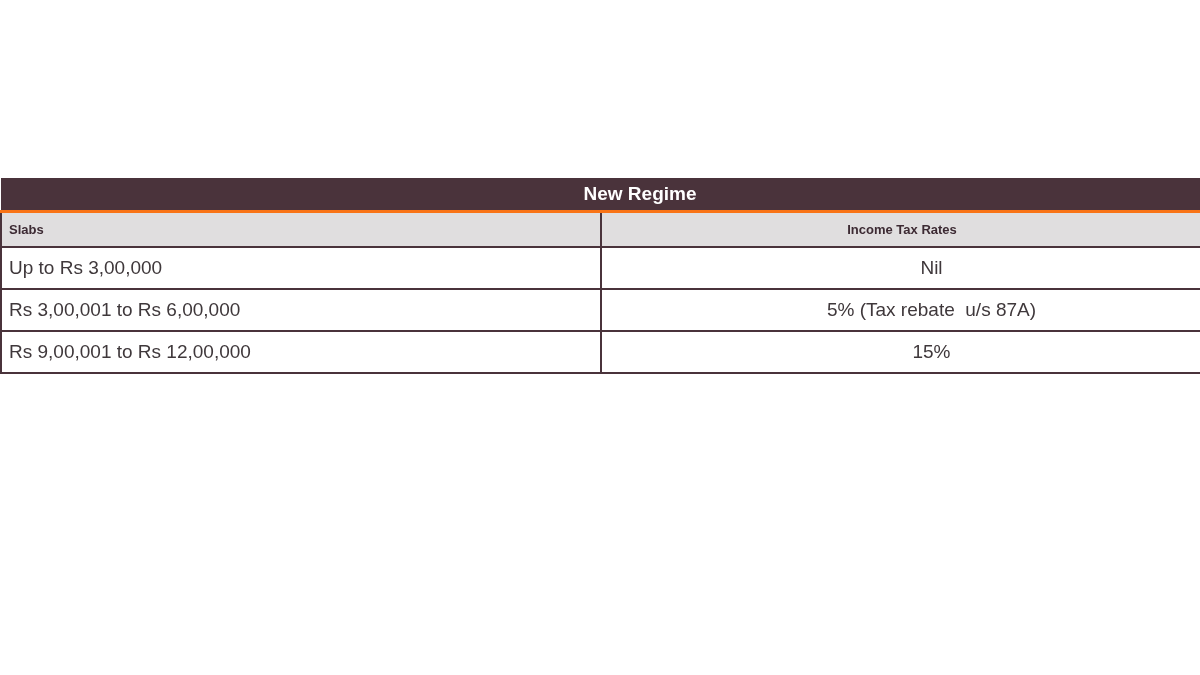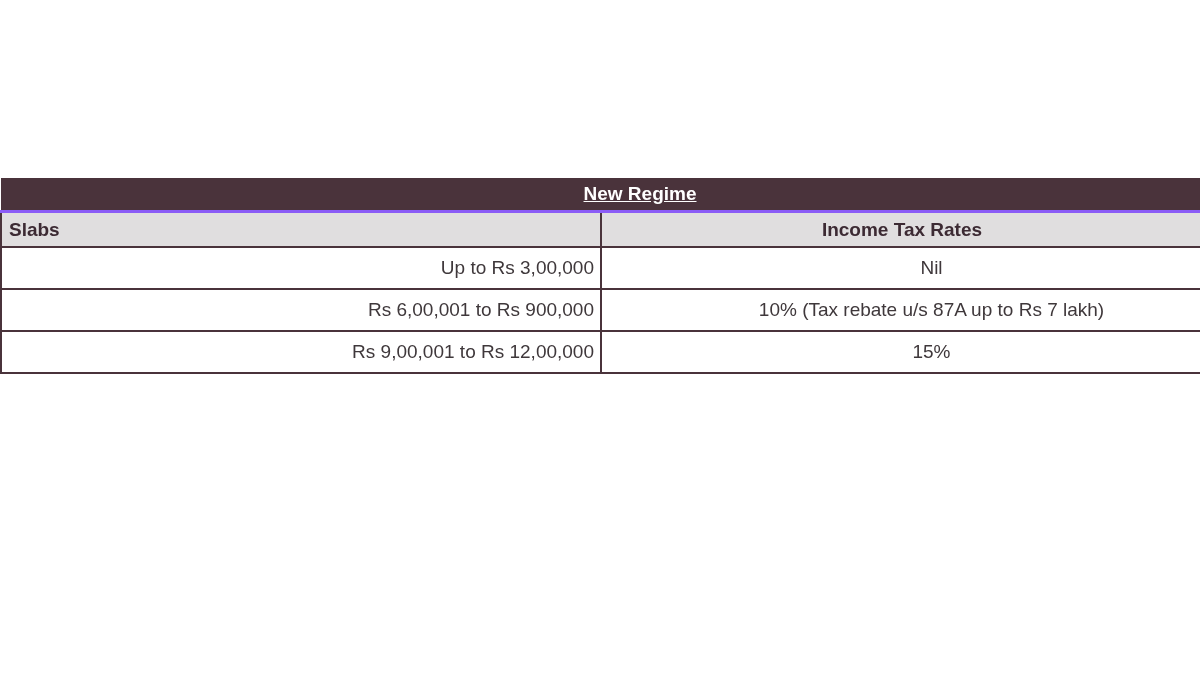--- a/index.html
+++ b/index.html
@@ -29,45 +29,44 @@
   col.col-right { width: 600px; }
 
   .title-row th {
     background: #4a333b;
     color: #ffffff;
     font-weight: bold;
     text-align: center;
     height: 32px;
     padding: 0 0 0 78px; 
     border: none;
-    border-bottom: 3px solid #8b5cf6;
+    border-bottom: 3px solid #f97316;
     font-size: 19px;
-    text-decoration: underline;
   }
   .col-header-row th {
     background: #e0dedf;
     color: #3c2a33;
     font-weight: bold;
     text-align: left;
     height: 33px;
     padding: 0 6px 0 7px;
     border: 2px solid #4a333b;
     border-top: none;
-    font-size: 19px;
+    font-size: 13px;
   }
   .col-header-row th.col-rates { border-right: none; text-align: center; }
 
   td {
     background: #ffffff;
     height: 40px;
     border: 2px solid #4a333b;
     font-size: 19px;
   }
   td.cell-slab {
-    text-align: right;
+    text-align: left;
     padding: 0 6px 0 7px;
   }
   td.cell-rate {
     text-align: center;
     padding: 0 0 0 60px; 
     border-right: none;
     white-space: pre-wrap;
   }
 </style>
 </head>
@@ -87,22 +86,22 @@
         <th class="col-slabs">Slabs</th>
         <th class="col-rates">Income Tax Rates</th>
       </tr>
     </thead>
     <tbody>
         <tr>
           <td class="cell-slab">Up to Rs 3,00,000</td>
           <td class="cell-rate">Nil</td>
         </tr>
         <tr>
-          <td class="cell-slab">Rs 6,00,001 to Rs 900,000</td>
-          <td class="cell-rate">10% (Tax rebate u/s 87A up to Rs 7 lakh)</td>
+          <td class="cell-slab">Rs 3,00,001 to Rs 6,00,000</td>
+          <td class="cell-rate">5% (Tax rebate  u/s 87A)</td>
         </tr>
         <tr>
           <td class="cell-slab">Rs 9,00,001 to Rs 12,00,000</td>
           <td class="cell-rate">15%</td>
         </tr>
       </tbody>
   </table>
 </div>
 
 </body></html>

